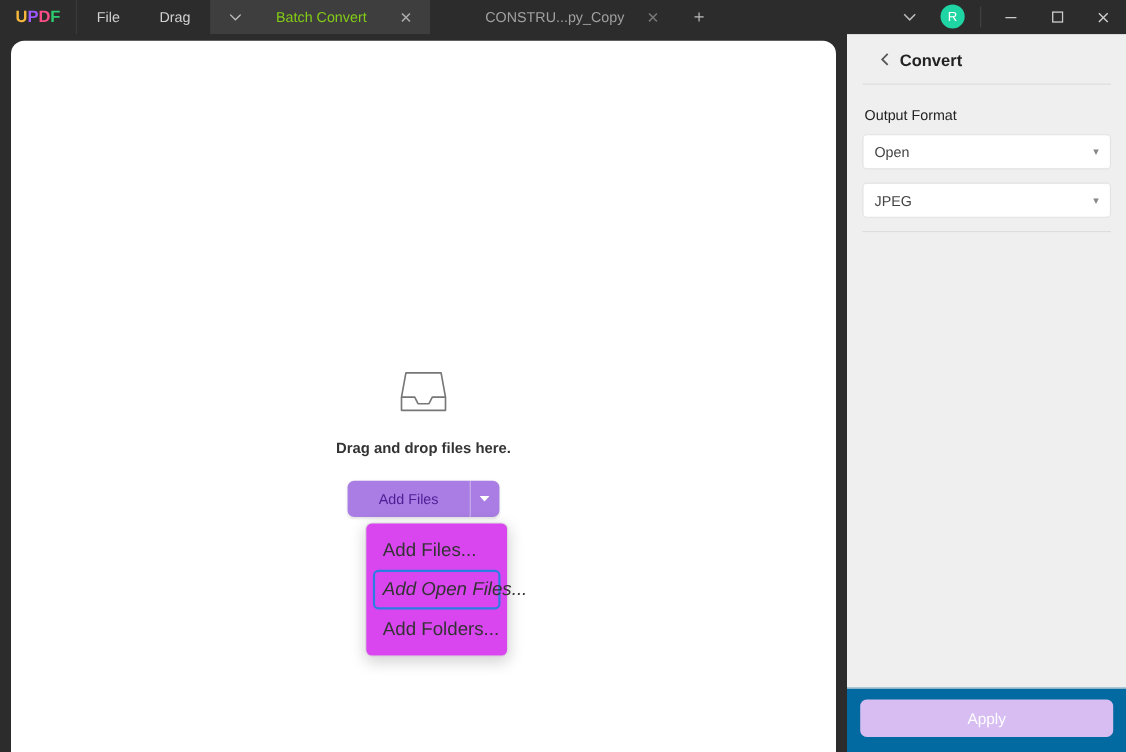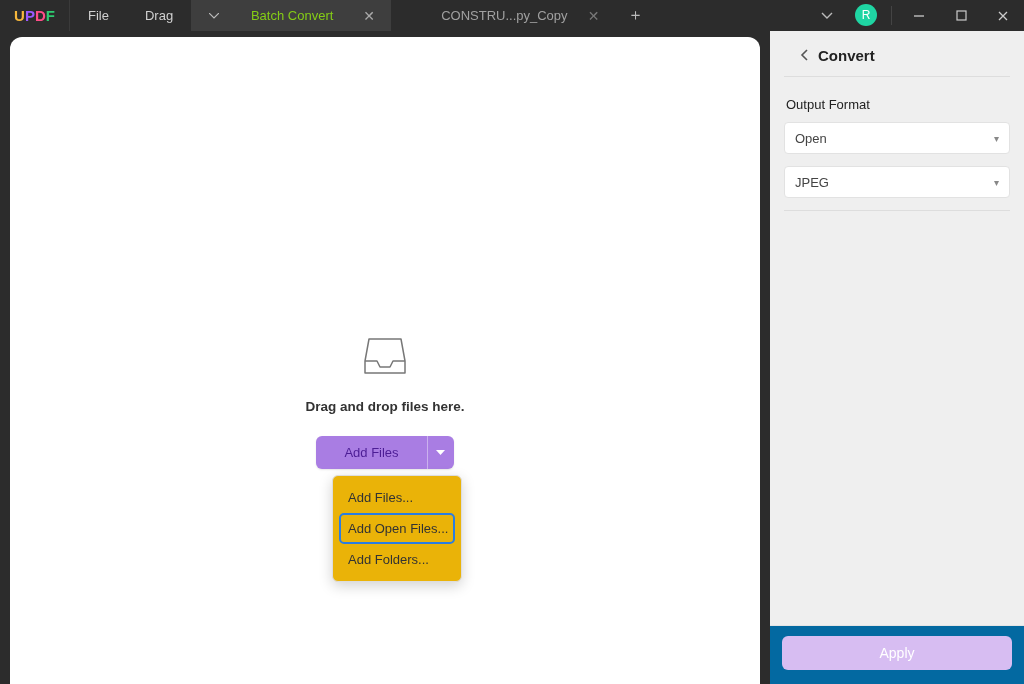--- a/index.html
+++ b/index.html
@@ -33,23 +33,23 @@
   .canvas { width:750px; height:683px; background:#ffffff; border-radius:12px 12px 0 0; position:relative; }
 
   .drop-zone { position:absolute; left:50%; top:300px; transform:translateX(-50%); width:300px; text-align:center; }
   .inbox-icon { margin:0 auto 18px; }
   .drop-text { font-size:13.5px; font-weight:700; color:#333; margin-bottom:22px; }
   .addfiles-btn { display:inline-flex; align-items:stretch; background:#a97de3; border-radius:6px; overflow:hidden; color:#4c1d95; font-size:13px; cursor:pointer; box-shadow:0 1px 2px rgba(0,0,0,.1); }
   .addfiles-btn .main { padding:9px 28px; }
   .addfiles-btn .sep { width:1px; background:rgba(255,255,255,.4); }
   .addfiles-btn .caret { width:26px; display:flex; align-items:center; justify-content:center; }
 
-  .dropdown { position:absolute; top:438px; left:322px; width:130px; background:#eab308; border:1px solid #ddd; border-radius:6px; box-shadow:0 4px 14px rgba(0,0,0,.18); padding:6px 6px; font-size:13px; color:#333; }
+  .dropdown { position:absolute; top:438px; left:322px; width:130px; background:#d946ef; border:1px solid #ddd; border-radius:6px; box-shadow:0 4px 14px rgba(0,0,0,.18); padding:6px 6px; font-size:17px; color:#333; }
   .dd-item { padding:8px 9px; border-radius:4px; cursor:pointer; white-space:nowrap; }
-  .dd-item.highlight { border:2px solid #2b7de1; border-radius:5px; padding:6px 7px; }
+  .dd-item.highlight { border:2px solid #2b7de1; border-radius:5px; padding:6px 7px;font-style:italic; }
 
   
   .rpanel { width:254px; background:#efefef; display:flex; flex-direction:column; }
   .rp-head { display:flex; align-items:center; gap:10px; padding:16px 16px 12px 16px; font-size:15px; font-weight:700; color:#222; border-bottom:1px solid #ddd; margin:0 14px; }
   .rp-head svg { cursor:pointer; }
   .rp-body { padding:14px 14px; }
   .rp-label { font-size:13px; font-weight:400; color:#222; margin:6px 2px 10px; }
   .select { width:100%; background:#fff; border:1px solid #e2e2e2; border-radius:4px; height:32px; display:flex; align-items:center; justify-content:space-between; padding:0 10px; font-size:13px; color:#444; margin-bottom:12px; cursor:pointer;}
   .select .sel-caret { color:#888; font-size:10px; }
   .rp-divider { height:1px; background:#ddd; margin:6px 0 0; }

